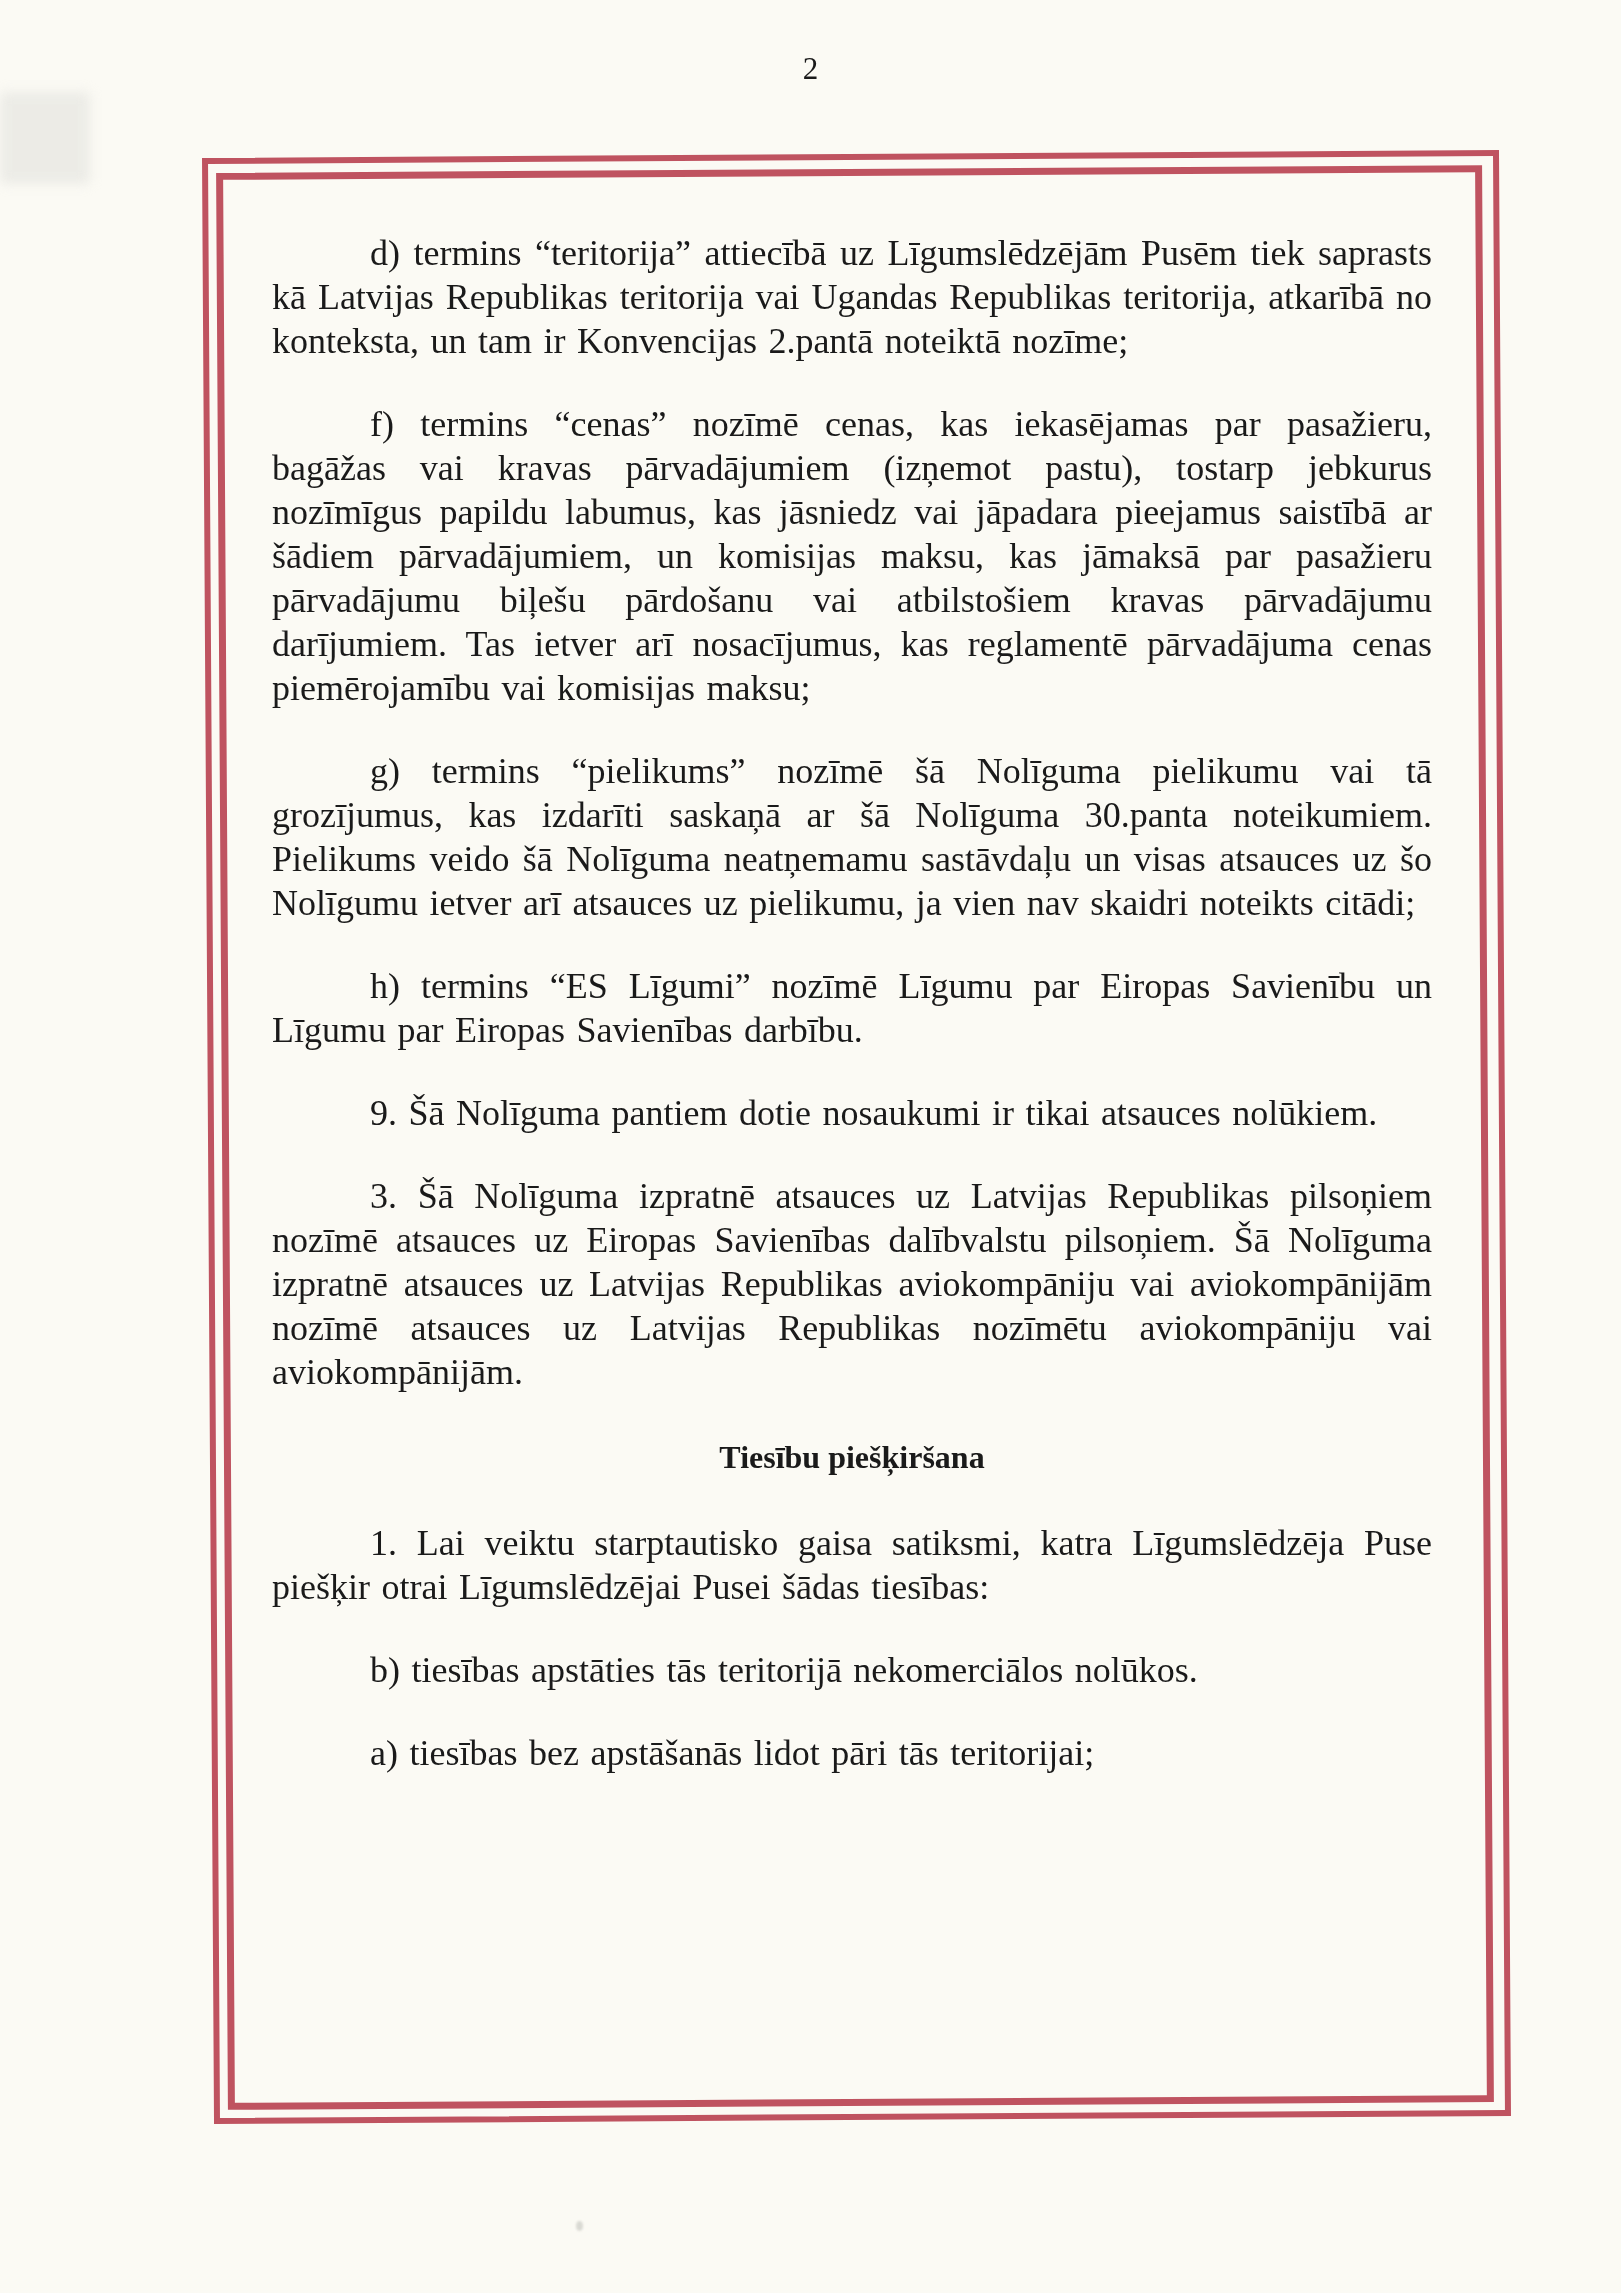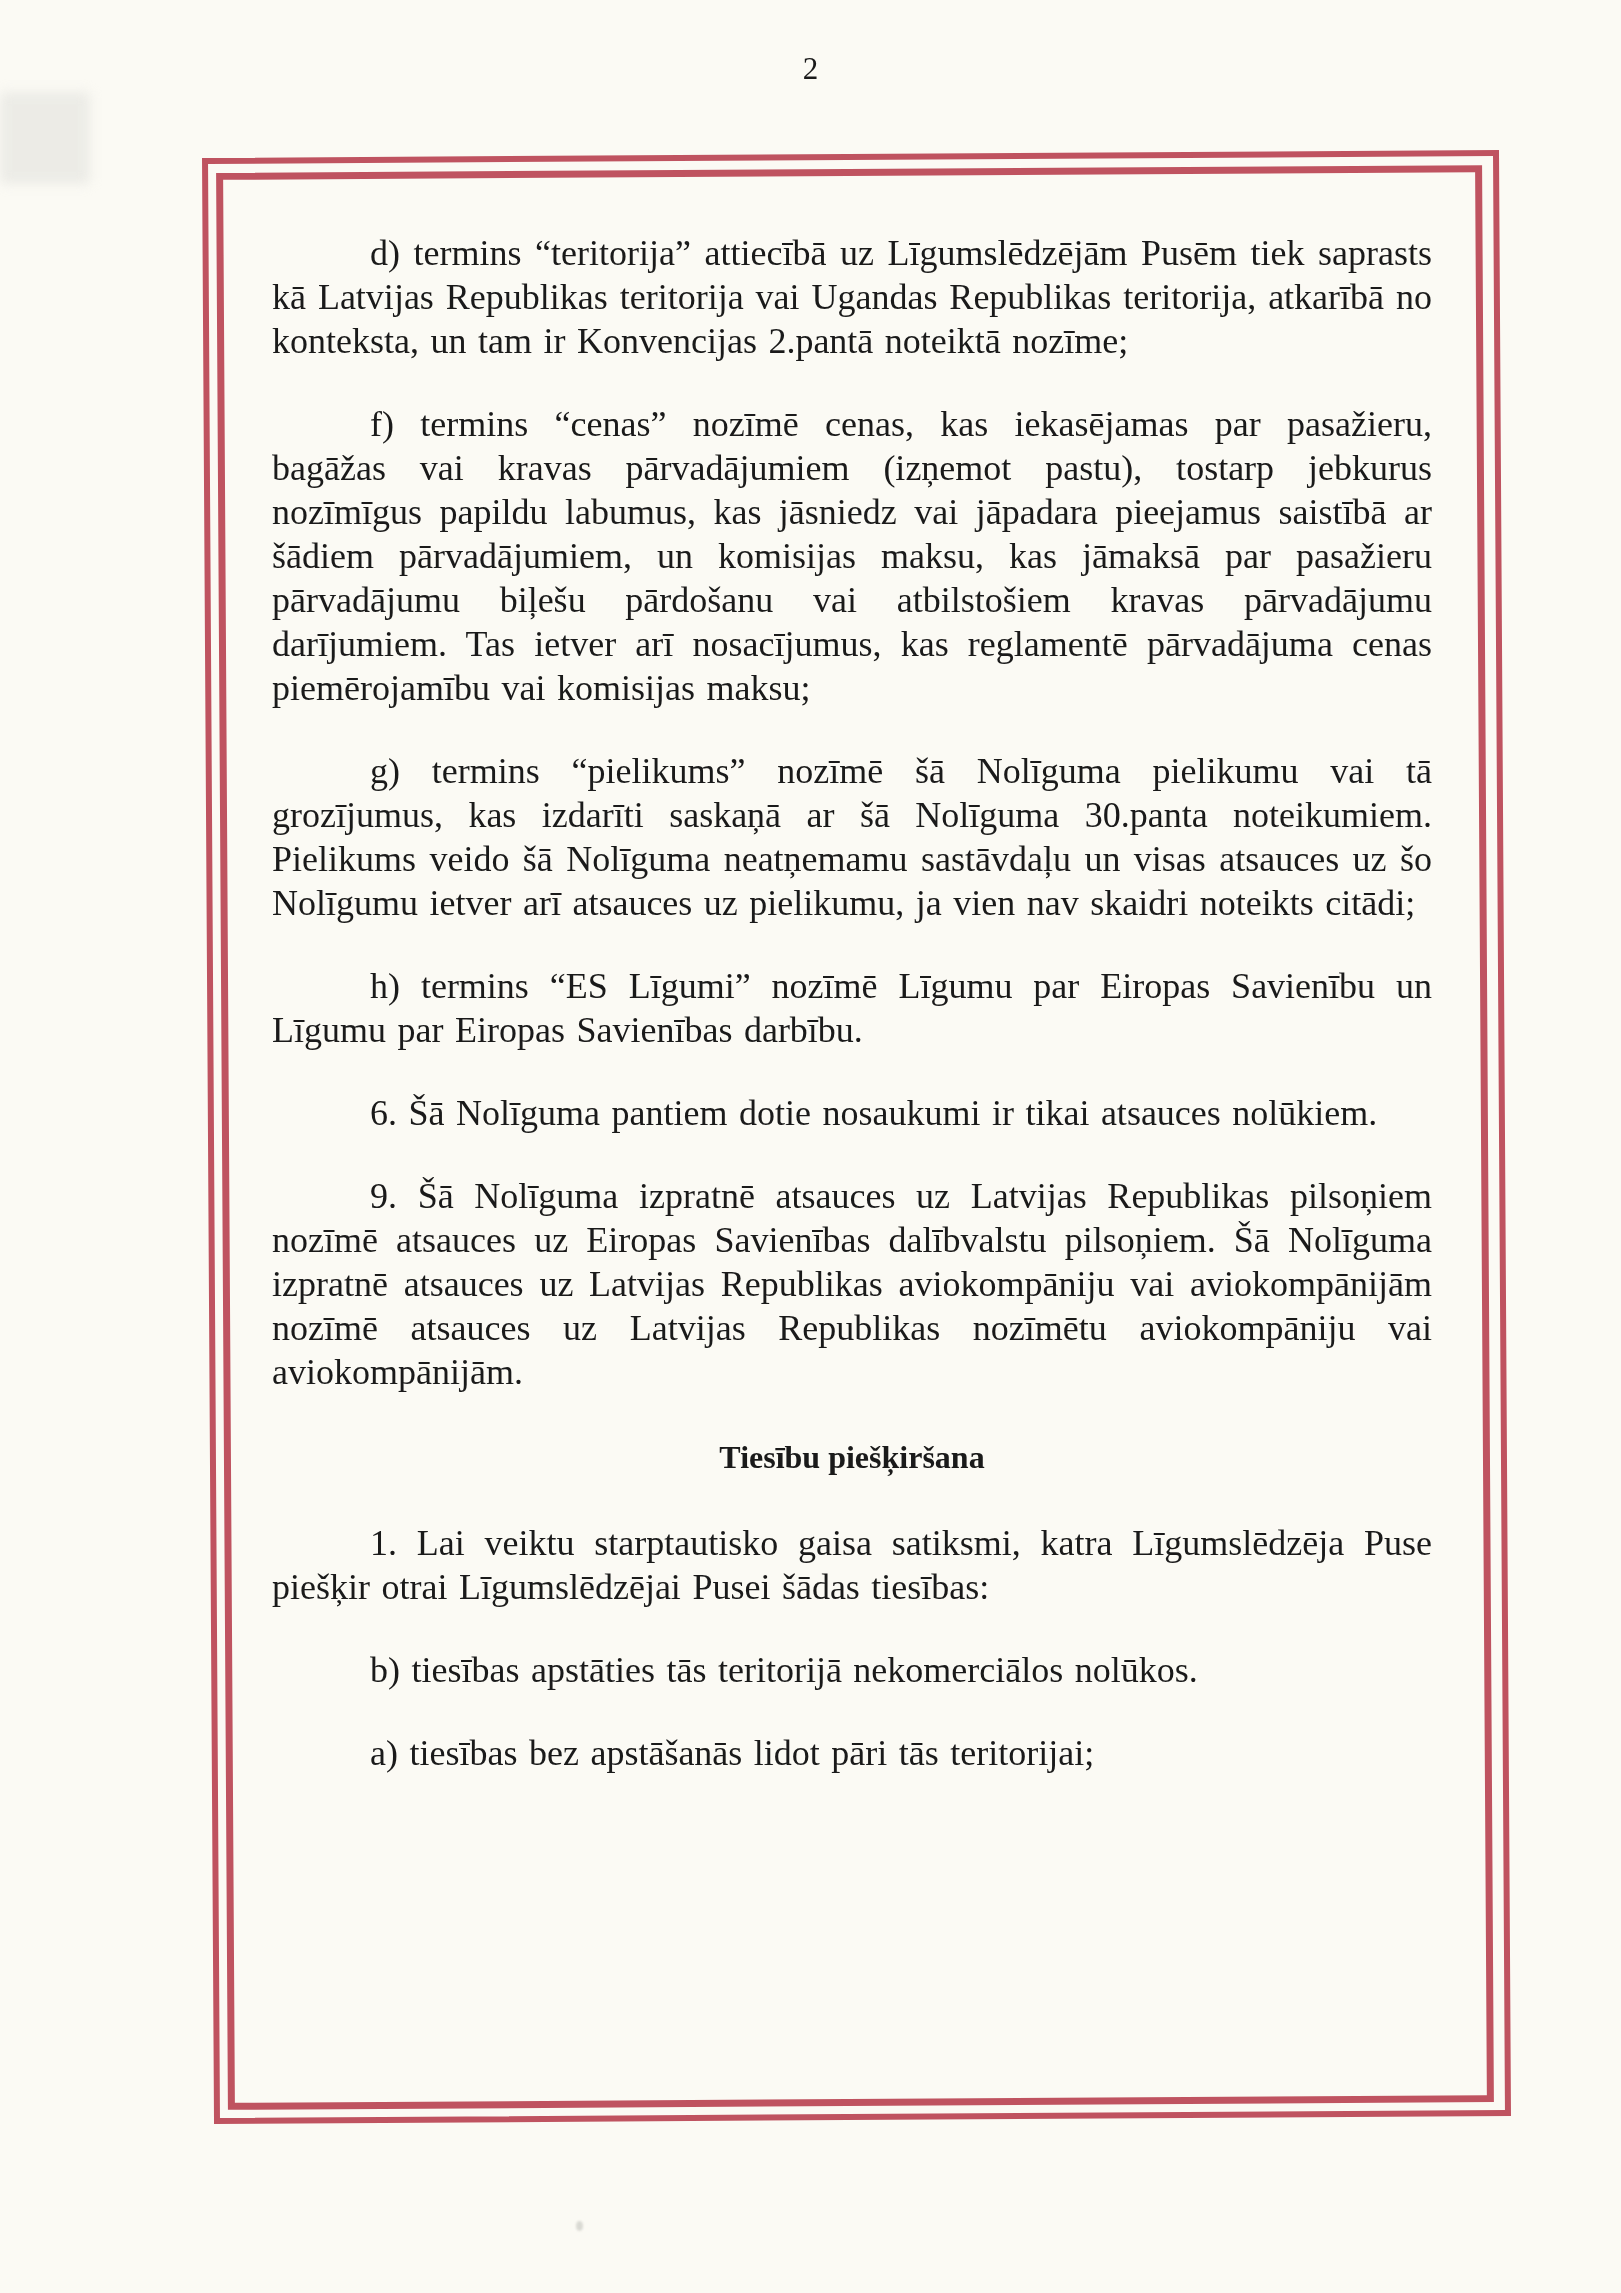--- a/index.html
+++ b/index.html
@@ -109,23 +109,23 @@
 
     <p class="para">d) termins “teritorija” attiecībā uz Līgumslēdzējām Pusēm tiek saprasts kā Latvijas Republikas teritorija vai Ugandas Republikas teritorija, atkarībā no konteksta, un tam ir Konvencijas 2.pantā noteiktā nozīme;</p>
 
 
     <p class="para">f) termins “cenas” nozīmē cenas, kas iekasējamas par pasažieru, bagāžas vai kravas pārvadājumiem (izņemot pastu), tostarp jebkurus nozīmīgus papildu labumus, kas jāsniedz vai jāpadara pieejamus saistībā ar šādiem pārvadājumiem, un komisijas maksu, kas jāmaksā par pasažieru pārvadājumu biļešu pārdošanu vai atbilstošiem kravas pārvadājumu darījumiem. Tas ietver arī nosacījumus, kas reglamentē pārvadājuma cenas piemērojamību vai komisijas maksu;</p>
 
     <p class="para">g)  termins “pielikums” nozīmē šā Nolīguma pielikumu vai tā grozījumus, kas izdarīti saskaņā ar šā Nolīguma 30.panta noteikumiem. Pielikums veido šā Nolīguma neatņemamu sastāvdaļu un visas atsauces uz šo Nolīgumu ietver arī atsauces uz pielikumu, ja vien nav skaidri noteikts citādi;</p>
 
     <p class="para">h) termins “ES Līgumi” nozīmē Līgumu par Eiropas Savienību un Līgumu par Eiropas Savienības darbību.</p>
 
-    <p class="para single">6. Šā Nolīguma pantiem dotie nosaukumi ir tikai atsauces nolūkiem.</p>
+    <p class="para single">9. Šā Nolīguma pantiem dotie nosaukumi ir tikai atsauces nolūkiem.</p>
 
-    <p class="para">9. Šā Nolīguma izpratnē atsauces uz Latvijas Republikas pilsoņiem nozīmē atsauces uz Eiropas Savienības dalībvalstu pilsoņiem. Šā Nolīguma izpratnē atsauces uz Latvijas Republikas aviokompāniju vai aviokompānijām nozīmē atsauces uz Latvijas Republikas nozīmētu aviokompāniju vai aviokompānijām.</p>
+    <p class="para">3. Šā Nolīguma izpratnē atsauces uz Latvijas Republikas pilsoņiem nozīmē atsauces uz Eiropas Savienības dalībvalstu pilsoņiem. Šā Nolīguma izpratnē atsauces uz Latvijas Republikas aviokompāniju vai aviokompānijām nozīmē atsauces uz Latvijas Republikas nozīmētu aviokompāniju vai aviokompānijām.</p>
 
     <div class="heading">
       <div>Tiesību piešķiršana</div>
     </div>
 
     <p class="para">1. Lai veiktu starptautisko gaisa satiksmi, katra Līgumslēdzēja Puse piešķir otrai Līgumslēdzējai Pusei šādas tiesības:</p>
 
     <p class="para single">b) tiesības apstāties tās teritorijā nekomerciālos nolūkos.</p>
 
     <p class="para single">a) tiesības bez apstāšanās lidot pāri tās teritorijai;</p>

